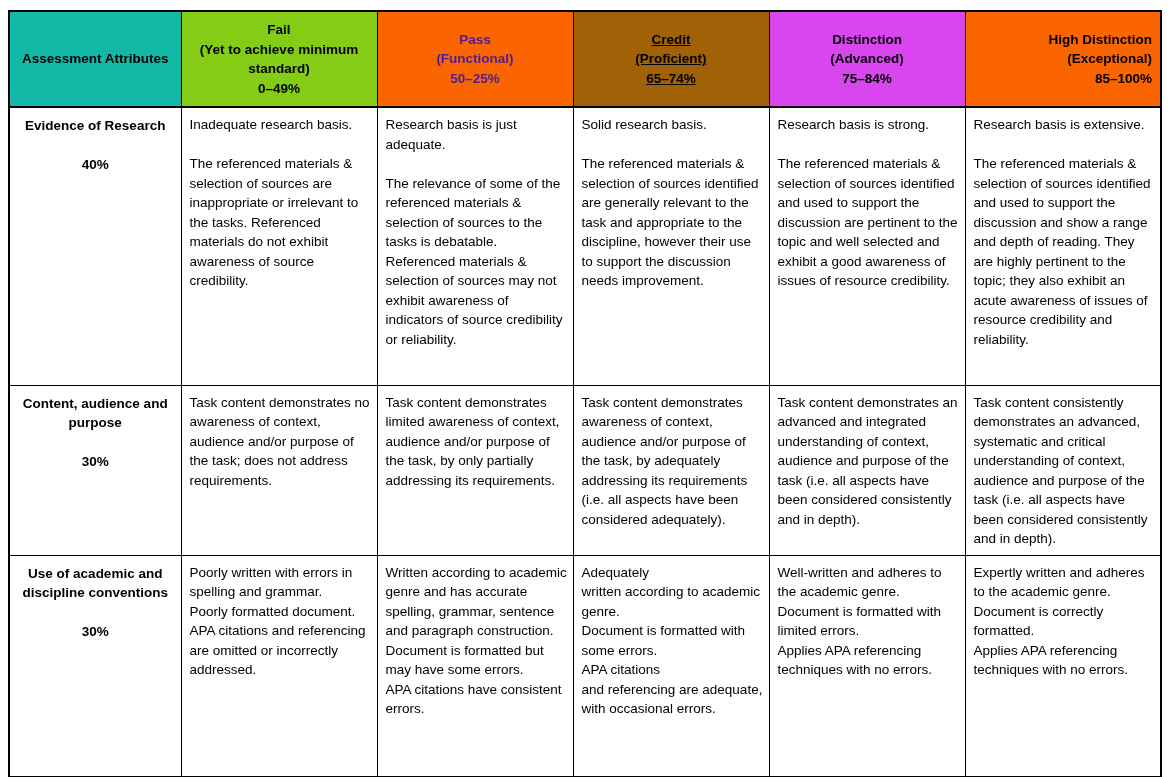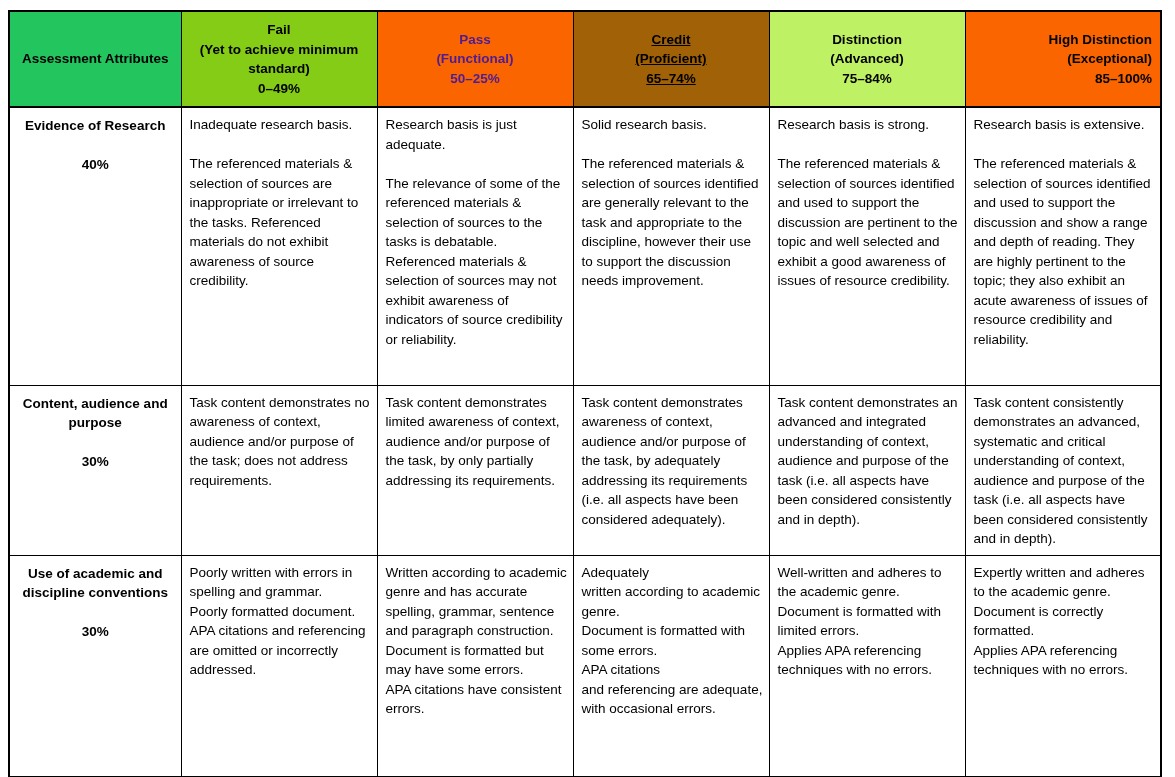--- a/index.html
+++ b/index.html
@@ -64,39 +64,39 @@
     <colgroup>
       <col class="c-attr">
       <col class="c-grade">
         <col class="c-grade">
         <col class="c-grade">
         <col class="c-grade">
         <col class="c-grade">
     </colgroup>
     <thead>
       <tr>
-        <th class="hdr-bg" style="background: #22c55e; color: rgb(0, 0, 0);">
+        <th class="hdr-bg" style="background: #14b8a6; color: rgb(0, 0, 0);">
           <span class="hdr-line">Assessment Attributes</span>
         </th>
         <th class="hdr-bg" style="background: #84cc16; color: rgb(0, 0, 0);">
           <span class="hdr-line">Fail</span>
           <span class="hdr-line">(Yet to achieve minimum standard)</span>
           <span class="hdr-line">0–49%</span>
         </th>
         <th class="hdr-bg" style="background: rgb(251, 101, 0); color: #4c1d95;">
           <span class="hdr-line">Pass</span>
           <span class="hdr-line">(Functional)</span>
           <span class="hdr-line">50–25%</span>
         </th>
         <th class="hdr-bg" style="background: #a16207; color: rgb(0, 0, 0); text-decoration: underline;">
           <span class="hdr-line">Credit</span>
           <span class="hdr-line">(Proficient)</span>
           <span class="hdr-line">65–74%</span>
         </th>
-        <th class="hdr-bg" style="background: #bef264; color: rgb(0, 0, 0);">
+        <th class="hdr-bg" style="background: #d946ef; color: rgb(0, 0, 0);">
           <span class="hdr-line">Distinction</span>
           <span class="hdr-line">(Advanced)</span>
           <span class="hdr-line">75–84%</span>
         </th>
         <th class="hdr-bg" style="background: rgb(251, 101, 0); color: rgb(0, 0, 0); text-align: right;">
           <span class="hdr-line">High Distinction</span>
           <span class="hdr-line">(Exceptional)</span>
           <span class="hdr-line">85–100%</span>
         </th>
       </tr>

